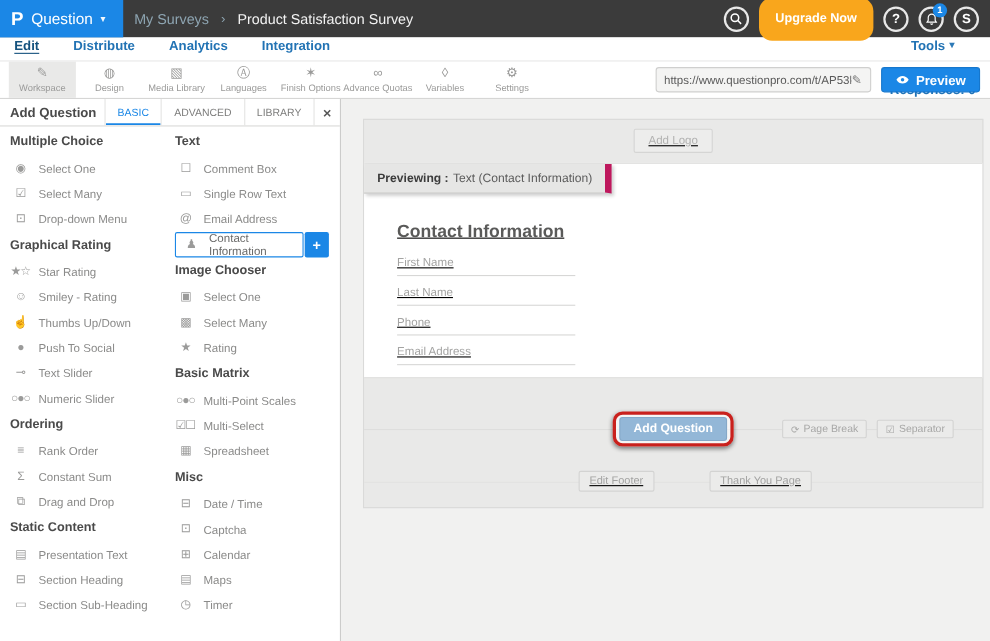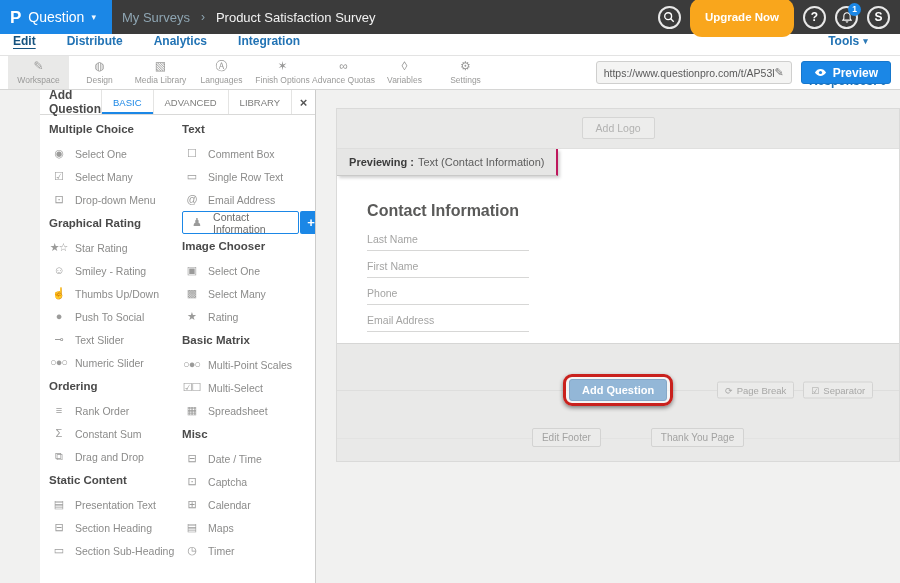--- a/index.html
+++ b/index.html
@@ -49,21 +49,21 @@
   .url-box { width:196px; height:23px; border:1px solid #cfcfce; border-radius:3px;
              background:#f4f4f3; display:flex; align-items:center; padding:0 7px;
              font-size:10.5px; color:#5a5a5a; cursor:text; }
   .url-text { flex:1; white-space:nowrap; overflow:hidden; }
   .url-edit { color:#777; font-size:11px; cursor:pointer; }
   .preview-btn { background:#1b87e6; border:1px solid #1677cd; color:#fff; border-radius:3px;
                  height:23px; padding:0 12px; font-size:12px; font-weight:bold; display:flex;
                  align-items:center; gap:6px; cursor:pointer; }
 
   
-  .page-body { display:flex; height:493px;padding-left:40px; }
+  .page-body { display:flex; height:493px; }
 
   
   .panel { width:310px; background:#fff; border-right:1px solid #cccccb; display:flex;
            flex-direction:column; }
   .panel-header { height:25px; display:flex; align-items:stretch; border-bottom:1px solid #d9d9d8; }
   .panel-title { flex:1; font-size:12px; font-weight:bold; color:#4a4a4a; display:flex;
                  align-items:center; padding-left:9px; }
   .panel-tab { display:flex; align-items:center; justify-content:center; font-size:9.5px;
                color:#7c7c7b; border-left:1px solid #e4e4e3; cursor:pointer; padding:0 11px; }
   .panel-tab.active { color:#1b87e6; box-shadow:inset 0 -2px 0 #1b87e6; }
@@ -80,28 +80,28 @@
            letter-spacing:-1px; line-height:1; }
   .pitem.selected { border:1px solid #1b87e6; border-radius:2px; padding:0 4px; width:117px;
                     position:relative; color:#6b6b6a; }
   .plus-btn { position:absolute; right:-24px; top:-1px; bottom:-1px; width:22px;
               background:#1b87e6; color:#fff; border-radius:2px; display:flex; align-items:center;
               justify-content:center; font-size:13px; font-weight:bold; cursor:pointer; }
 
   
   .main { flex:1; background:#f1f1f0; }
   .canvas { margin:18px 0 0 20px; width:564px; height:354px; background:#e9e9e8;
-            border:1px solid #dadad9; }
+            border:1px solid #dadad9;text-decoration:underline; }
   .logo-strip { display:flex; justify-content:center; }
   .add-logo-btn { margin-top:8px; background:#ededec; border:1px solid #d5d5d4; border-radius:2px;
                   color:#b2b2b1; font-size:10.5px; padding:4px 13px; cursor:pointer; }
   .card { margin-top:9px; background:#fff; border-top:1px solid #e0e0df;
           border-bottom:1px solid #d6d6d5; height:196px; position:relative; cursor:pointer; }
   .preview-tab { position:absolute; top:0; left:0; height:27px; background:#e6e6e5;
-                 border-right:2px solid #be185d; border-bottom:1px solid #c9c9c8;
+                 border-right:6px solid #be185d; border-bottom:1px solid #c9c9c8;
                  box-shadow:2px 2px 3px rgba(0,0,0,.18); display:flex; align-items:center;
                  padding:0 12px; font-size:11px; }
   .preview-tab b { color:#3c3c3c; }
   .preview-tab span.val { color:#5c5c5c; margin-left:4px; }
   .card-body { padding:53px 0 0 30px; }
   .q-title { font-size:16px; font-weight:bold; color:#5a5a59; margin-bottom:13px; }
   .field { width:162px; margin-bottom:9px; }
   .field-label { font-size:10.5px; color:#a4a4a3; }
   .field-line { border-bottom:1px solid #d7d7d6; height:6px; }
 
@@ -469,25 +469,25 @@
       <div class="card">
         <div class="preview-tab">
           <b>Previewing :</b>
           <span class="val">Text (Contact Information)</span>
         </div>
         <div class="card-body">
           <div class="q-title">Contact Information</div>
           <div>
 
           <div class="field">
+                <div class="field-label">First Name</div>
+                <div class="field-line"></div>
+              </div>
+              <div class="field">
                 <div class="field-label">Last Name</div>
-                <div class="field-line"></div>
-              </div>
-              <div class="field">
-                <div class="field-label">First Name</div>
                 <div class="field-line"></div>
               </div>
               <div class="field">
                 <div class="field-label">Phone</div>
                 <div class="field-line"></div>
               </div>
               <div class="field">
                 <div class="field-label">Email Address</div>
                 <div class="field-line"></div>
               </div>

